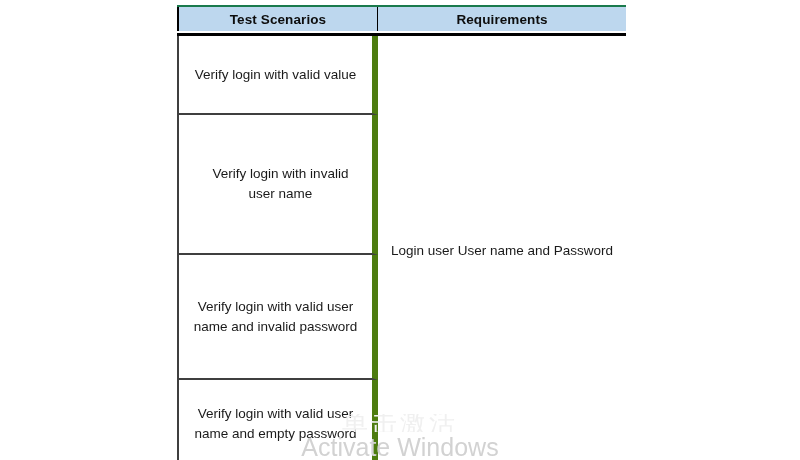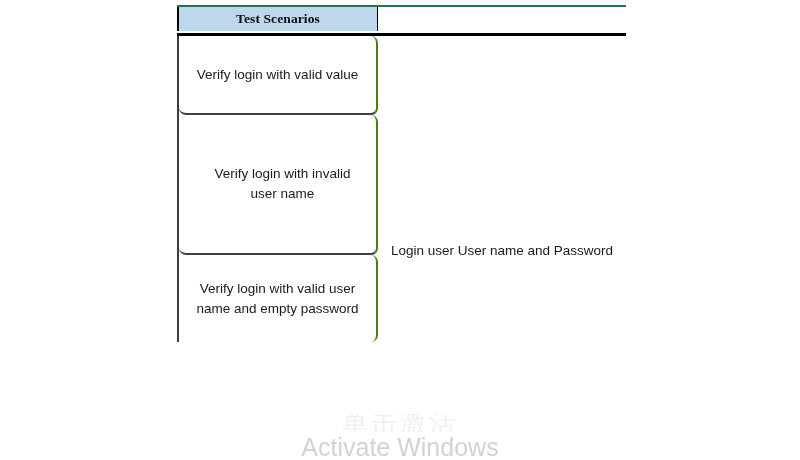--- a/index.html
+++ b/index.html
@@ -46,21 +46,20 @@
     left: 0;
     top: 2px;
     width: 449px;
   }
 
   
   .header-row {
     position: relative;
     height: 24px;
     display: flex;
-    font-family: Liberation Serif, serif;
   }
   .header-cell {
     background: #bdd7ee;
     color: #0d0d0d;
     font-weight: bold;
     font-size: 13.5px;
     display: flex;
     align-items: center;
     justify-content: center;
     letter-spacing: .1px;
@@ -97,31 +96,30 @@
   .scenario-col {
     position: absolute;
     left: 0;
     top: 0;
     width: 201px;
     box-sizing: border-box;
     border-left: 2px solid #3f3f3f;
   }
   .scenario-cell {
     box-sizing: border-box;
-    border-right: 2px solid #4d7c0f;
+    border-right: 6px solid #4d7c0f;
     border-bottom: 2px solid #3f3f3f;
     display: flex;
     align-items: center;
     justify-content: center;
     text-align: center;
     padding: 0 12px;
     font-size: 13.5px;
     color: #1a1a1a;
     line-height: 1.45;
-    border-radius: 7px;
   }
   .scenario-cell.r1 { height: 79px; }
   .scenario-cell.r2 { height: 140px; padding-left: 22px; }
   .scenario-cell.r3 { height: 125px; }
   .scenario-cell.r4 { height: 87px; border-bottom: none; }
 
   
   .requirements-col {
     position: absolute;
     left: 201px;
@@ -172,28 +170,30 @@
 <div id="sheet">
 
   <div id="table-wrap">
 
     <div class="top-green-rule"></div>
 
     <div class="grid">
 
       <div class="header-row">
         <div class="header-cell scenarios">Test Scenarios</div>
+        <div class="header-cell requirements">Requirements</div>
       </div>
       <div class="header-underline"></div>
 
       <div class="body-area">
 
         <div class="scenario-col">
           <div class="scenario-cell r1">Verify login with valid value</div>
           <div class="scenario-cell r2">Verify login with invalid user name</div>
+          <div class="scenario-cell r3">Verify login with valid user name and invalid password</div>
           <div class="scenario-cell r4">Verify login with valid user name and empty password</div>
         </div>
 
         <div class="requirements-col">
           <div class="requirement-text">Login user User name and Password</div>
         </div>
 
       </div>
 
     </div>

